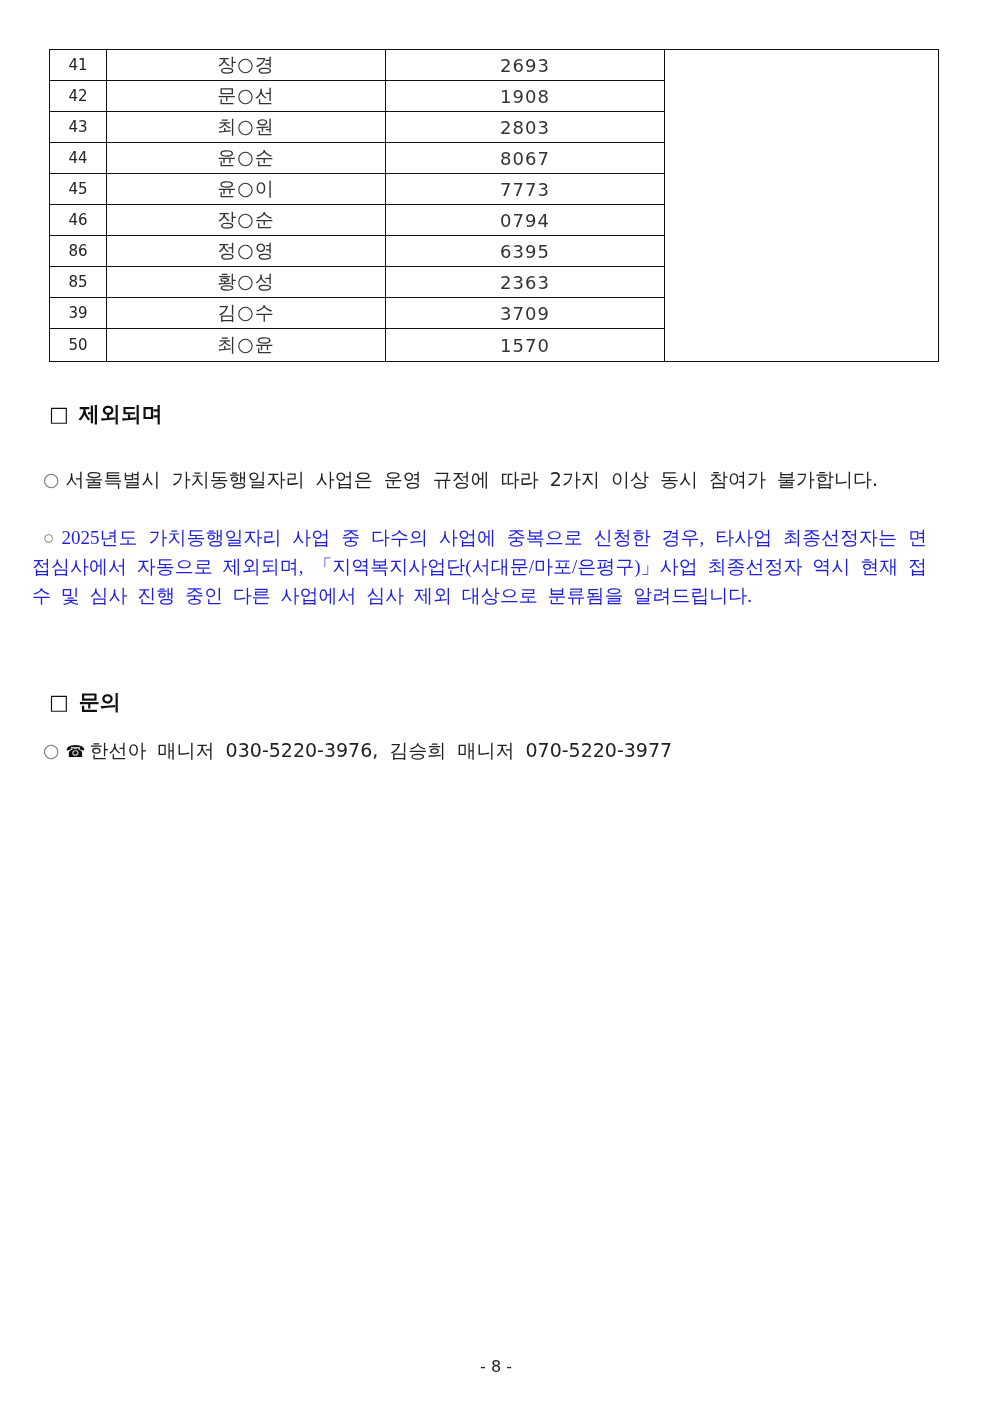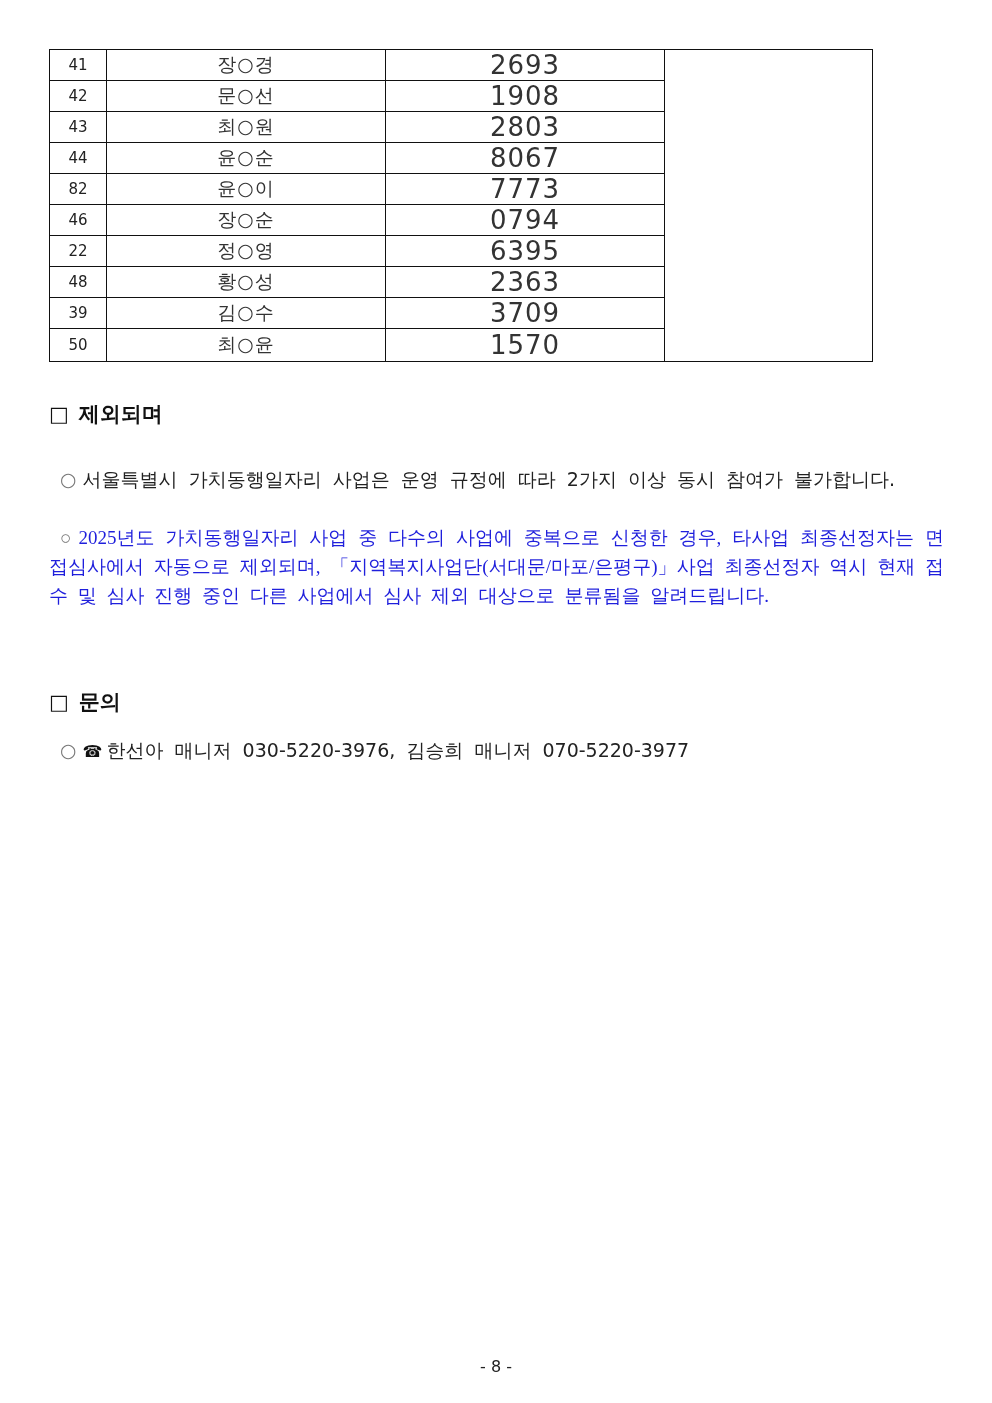--- a/index.html
+++ b/index.html
@@ -3,36 +3,36 @@
 <meta charset="utf-8">
 <style>
   html, body { margin: 0; padding: 0; background: #ffffff; }
   body {
     width: 992px; height: 1403px; position: relative; overflow: hidden;
     font-family: "DejaVu Sans", "Liberation Sans", sans-serif;
     color: #111111;
   }
   .page-table {
     position: absolute; left: 49px; top: 49px;
-    width: 824px; border-collapse: collapse; table-layout: fixed; border-radius: 27px;
+    width: 890px; border-collapse: collapse; table-layout: fixed; border-radius: 27px;
   }
   .page-table td {
     border: 1.3px solid #111; padding: 0; height: 30px;
     text-align: center; vertical-align: middle;
   }
   .page-table td.num { width: 56px; font-size: 15px; color: #222; }
   .page-table td.name { width: 278px; font-size: 19px; color: #333; letter-spacing: 1px; }
-  .page-table td.code { width: 278px; font-size: 26px; color: #333; letter-spacing: 1px; }
+  .page-table td.code { width: 278px; font-size: 18px; color: #333; letter-spacing: 1px; }
   .page-table td.blank { width: auto; }
   .section-heading {
     position: absolute; left: 49px; font-size: 21px; font-weight: bold; color: #111;
   }
   .section-heading .box { font-weight: normal; margin-right: 10px; }
   .para {
-    position: absolute; left: 49px; width: 895px; font-size: 19px; line-height: 29px;
+    position: absolute; left: 32px; width: 895px; font-size: 19px; line-height: 29px;
     text-align: justify; color: #222; word-spacing: 5px;
   }
   .para.blue { color: #1f1fdc; font-family: Liberation Serif, serif; }
   .para .bullet { color: #777; margin-left: 11px; margin-right: 6px; }
   .phone-icon { font-size: 16px; color: #111; margin-right: 4px; }
   .page-number {
     position: absolute; left: 0; width: 992px; top: 1357px; text-align: center; font-size: 16px; color: #222;
   }
 </style>
 </head>
@@ -55,36 +55,36 @@
       <td class="num">43</td>
       <td class="name">최○원</td>
       <td class="code">2803</td>
     </tr>
     <tr>
       <td class="num">44</td>
       <td class="name">윤○순</td>
       <td class="code">8067</td>
     </tr>
     <tr>
-      <td class="num">82</td>
+      <td class="num">45</td>
       <td class="name">윤○이</td>
       <td class="code">7773</td>
     </tr>
     <tr>
       <td class="num">46</td>
       <td class="name">장○순</td>
       <td class="code">0794</td>
     </tr>
     <tr>
-      <td class="num">22</td>
+      <td class="num">86</td>
       <td class="name">정○영</td>
       <td class="code">6395</td>
     </tr>
     <tr>
-      <td class="num">48</td>
+      <td class="num">85</td>
       <td class="name">황○성</td>
       <td class="code">2363</td>
     </tr>
     <tr>
       <td class="num">39</td>
       <td class="name">김○수</td>
       <td class="code">3709</td>
     </tr>
     <tr>
       <td class="num" style="height:32px">50</td>

